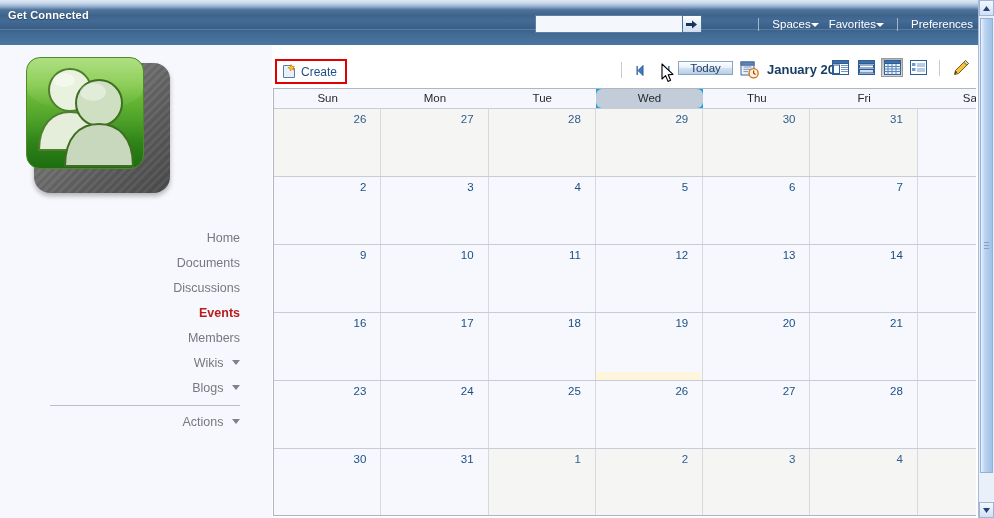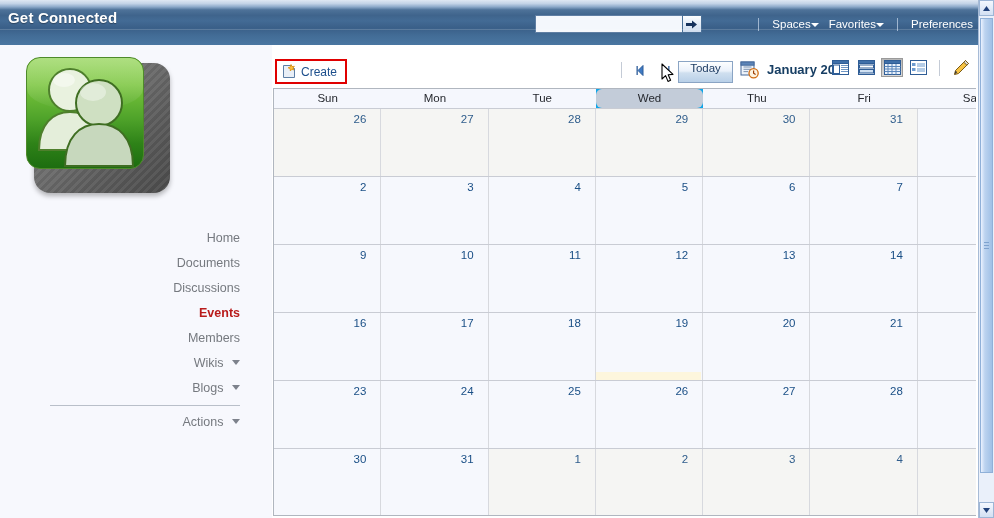--- a/index.html
+++ b/index.html
@@ -42,21 +42,21 @@
   #banner:after {
     content: "";
     position: absolute;
     left: 0; right: 0; top: 29px; height: 1px;
     background: rgba(255,255,255,0.16);
   }
   #app-title {
     position: absolute;
     left: 8px; top: 9px;
     color: #ffffff;
-    font-size: 15px;
+    font-size: 11px;
     font-weight: bold;
     letter-spacing: 0.2px;
     text-shadow: 0 1px 1px rgba(0,0,0,0.35);
     white-space: nowrap;
   }
 
   
   #search-wrap {
     position: absolute;
     left: 535px; top: 15px;
@@ -255,21 +255,21 @@
     position: absolute;
     top: 18px;
     width: 13px; height: 13px;
     cursor: pointer;
   }
   #nav-prev { left: 362px; }
   #nav-next { left: 387px; }
   #today-btn {
     position: absolute;
     left: 406px; top: 16px;
-    width: 55px; height: 22px;
+    width: 55px; height: 14px;
     border: 1px solid #8aa4c4;
     background: linear-gradient(to bottom, #fdfeff 0%, #eaf1fa 45%, #cfdfef 55%, #b9d0e8 100%);
     font-size: 11.5px;
     color: #1d3c63;
     display: flex;
     align-items: flex-start;
     justify-content: center;
     cursor: pointer;
     box-sizing: border-box;
   }

